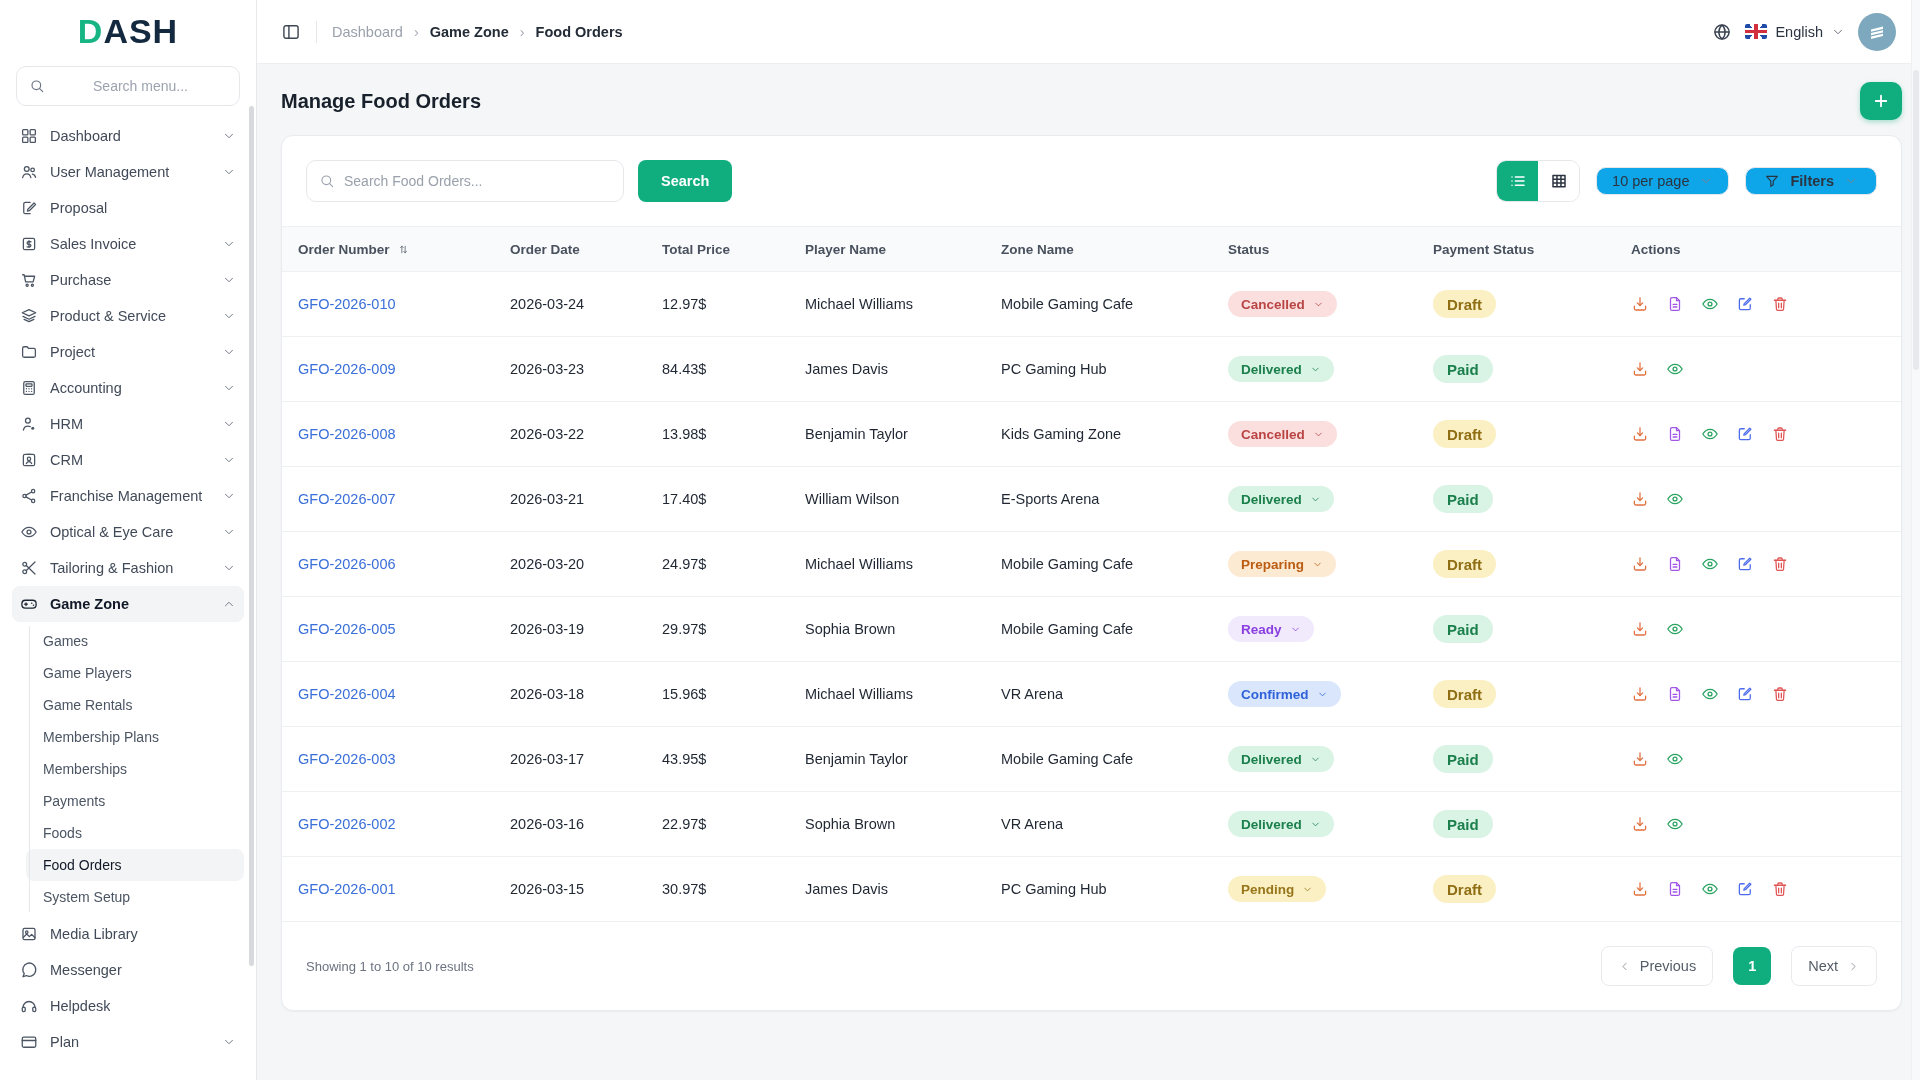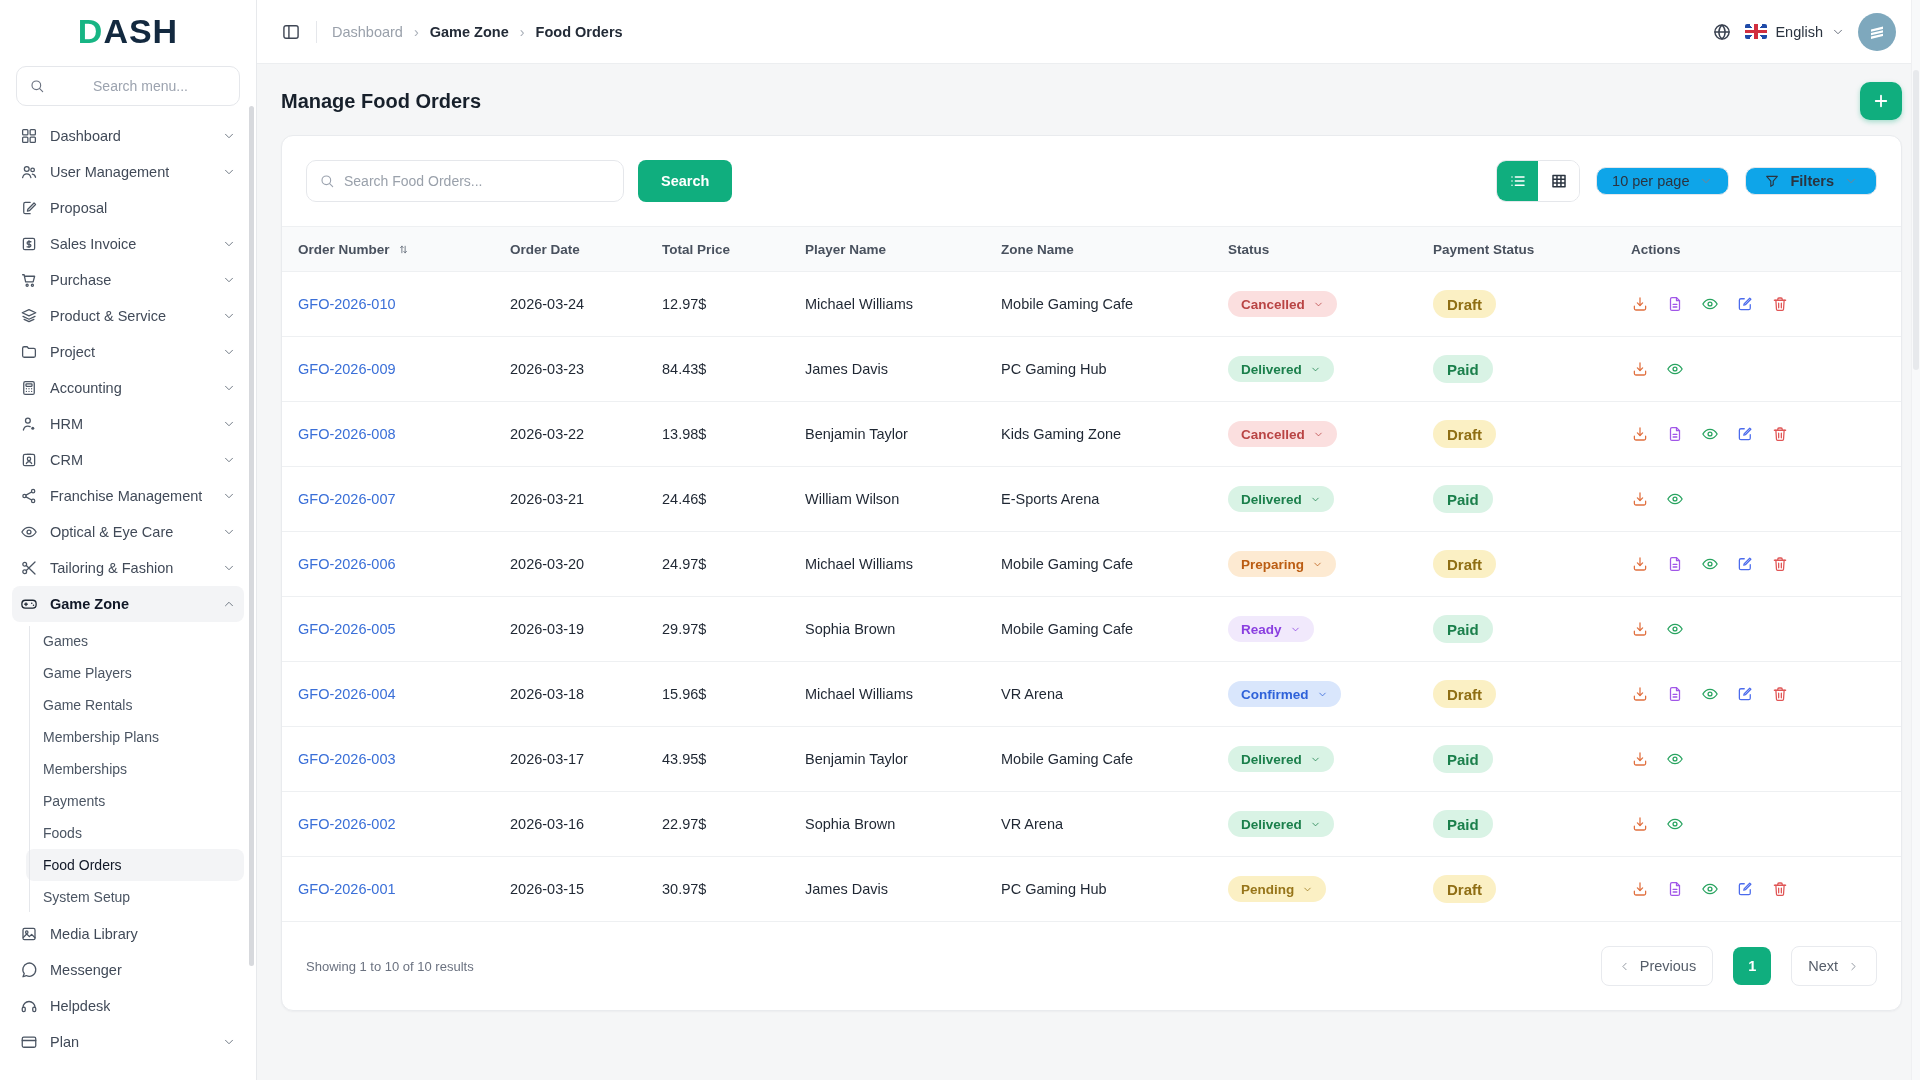--- a/index.html
+++ b/index.html
@@ -685,21 +685,21 @@
                         <path d="M6.5 7l.8 12a1.5 1.5 0 0 0 1.5 1.4h6.4a1.5 1.5 0 0 0 1.5-1.4l.8-12"></path>
                         <path d="M10.2 11v6M13.8 11v6"></path>
                       </svg>
                     </span>
                   </div>
                 </td>
               </tr>
               <tr>
                 <td><a class="order-link">GFO-2026-007</a></td>
                 <td>2026-03-21</td>
-                <td>24.46$</td>
+                <td>17.40$</td>
                 <td>William Wilson</td>
                 <td>E-Sports Arena</td>
                 <td><span class="badge st-delivered">
                     <span>Delivered</span>
                     <span class="ic bchev">
                       <svg viewBox="0 0 24 24" fill="none" stroke="currentColor" stroke-width="1.7" stroke-linecap="round" stroke-linejoin="round">
                         <path d="M6 9l6 6 6-6"></path>
                       </svg>
                     </span>
                   </span></td>

